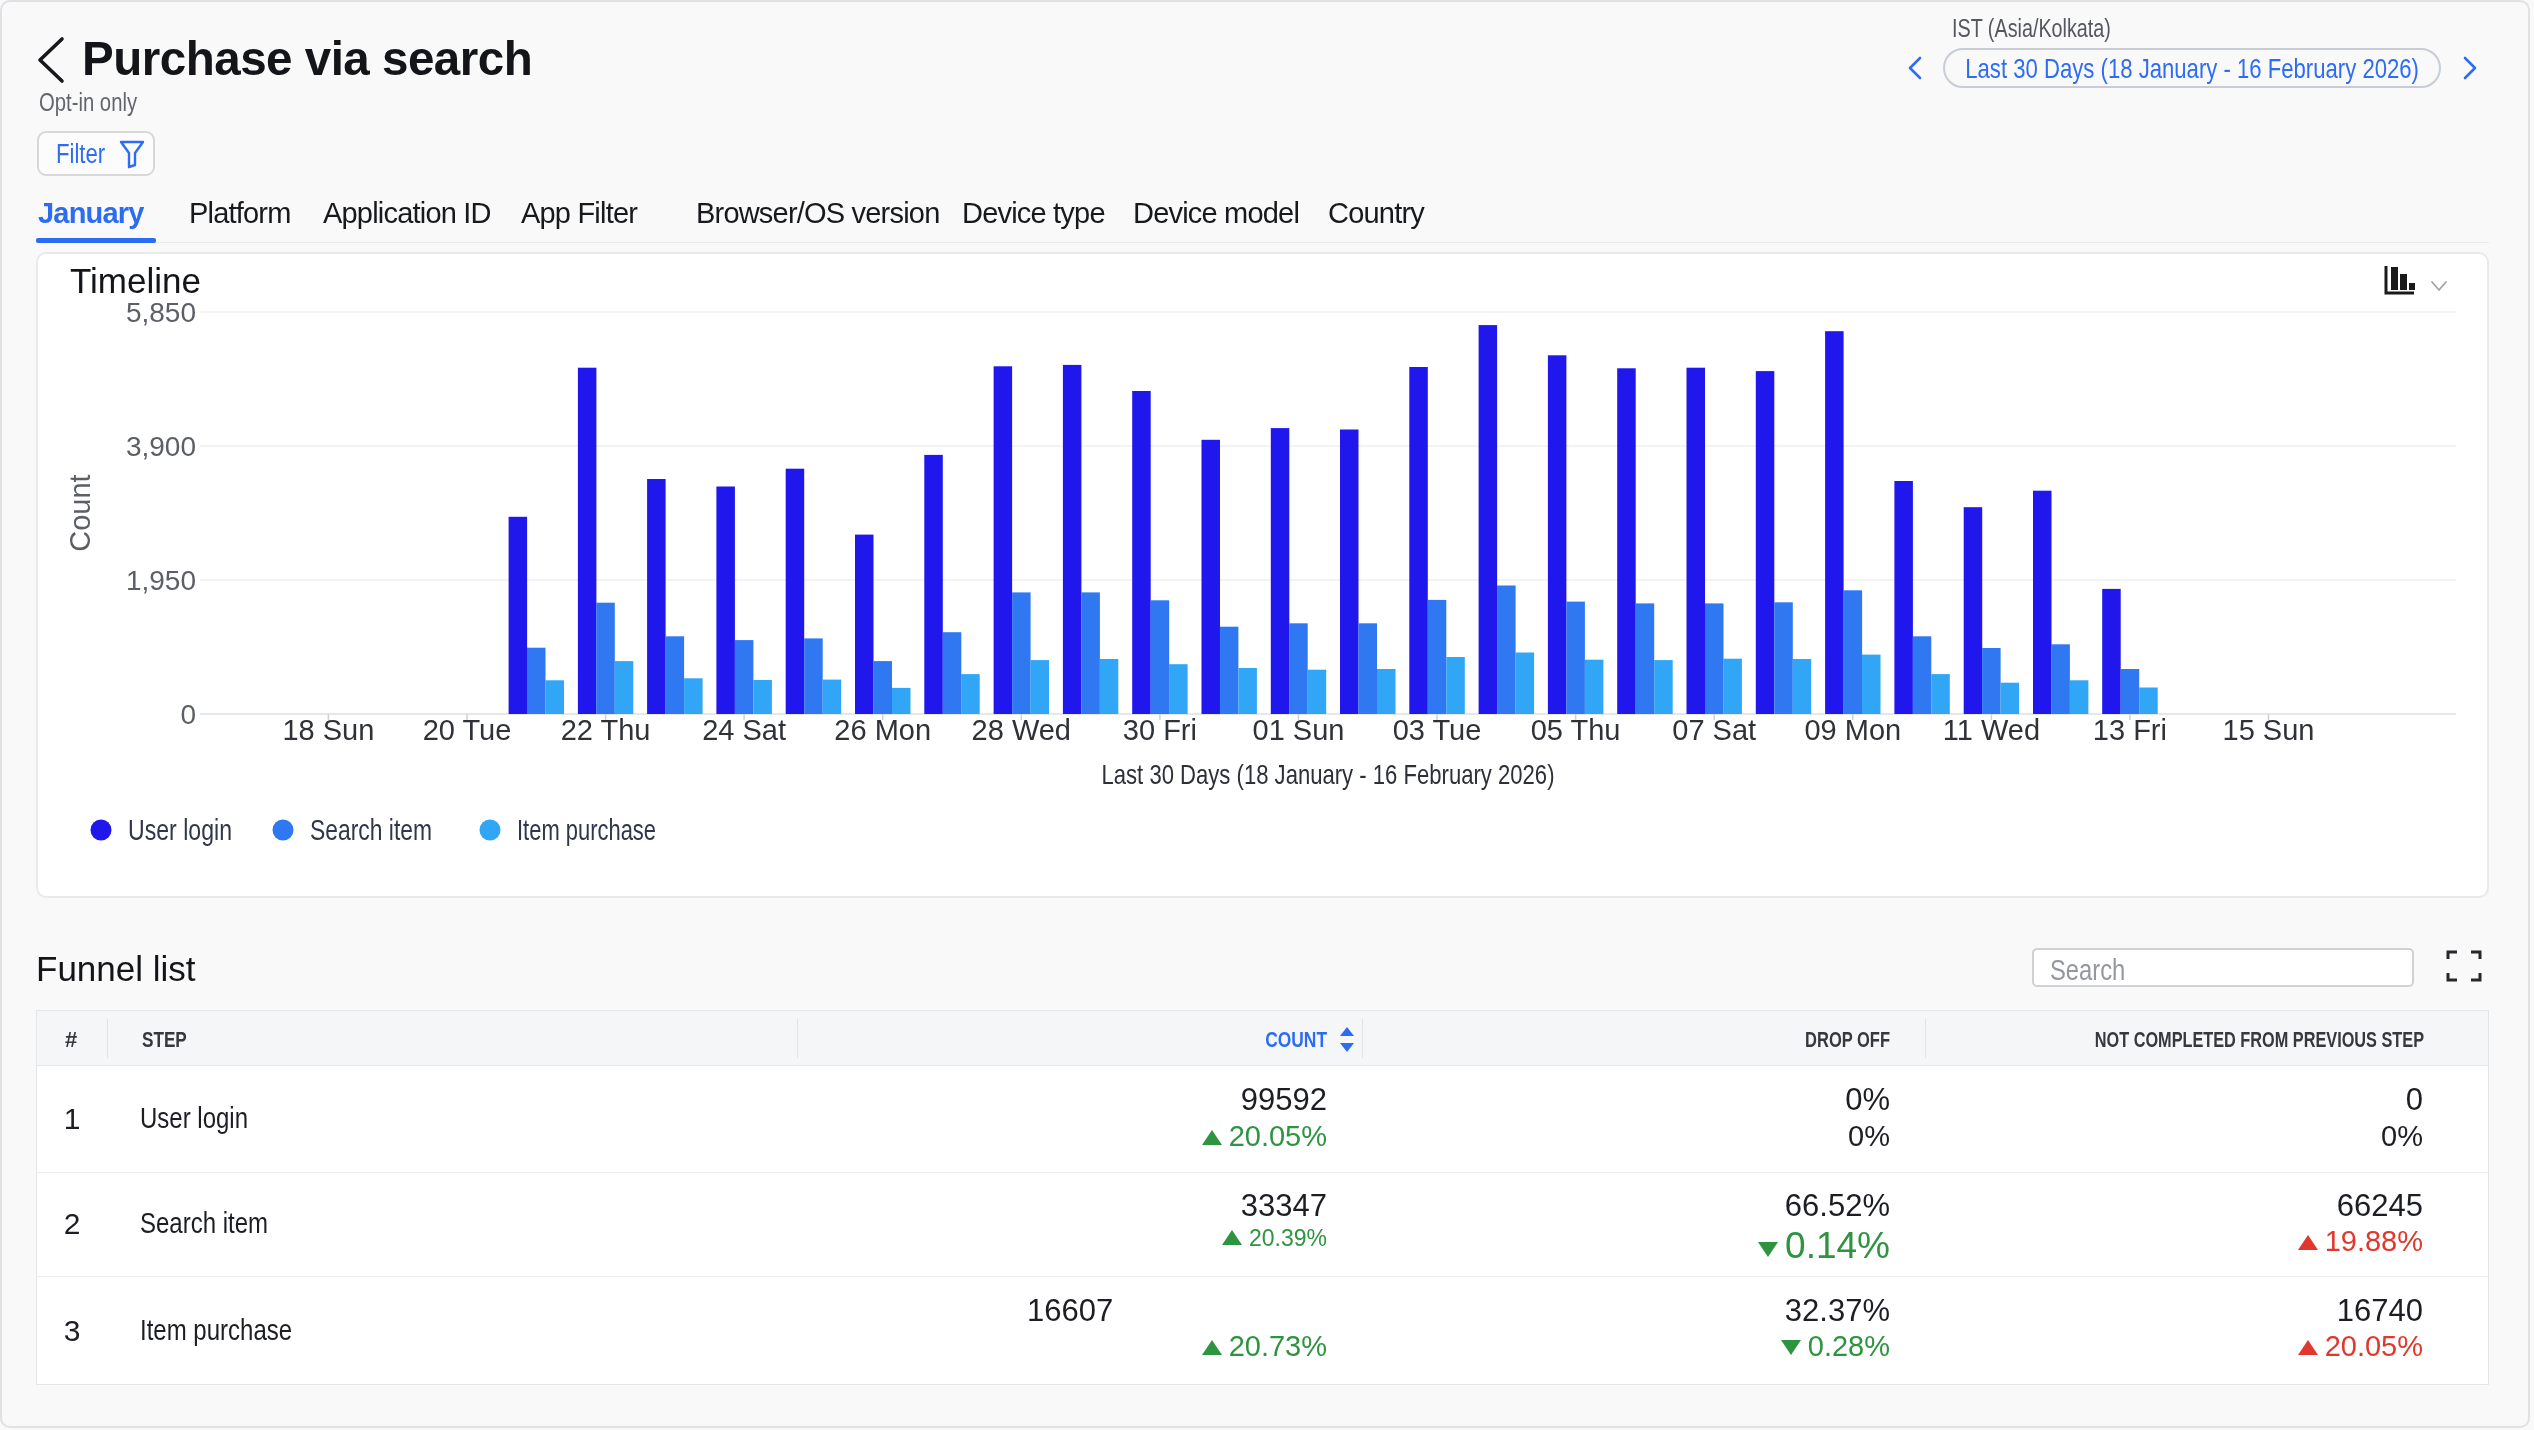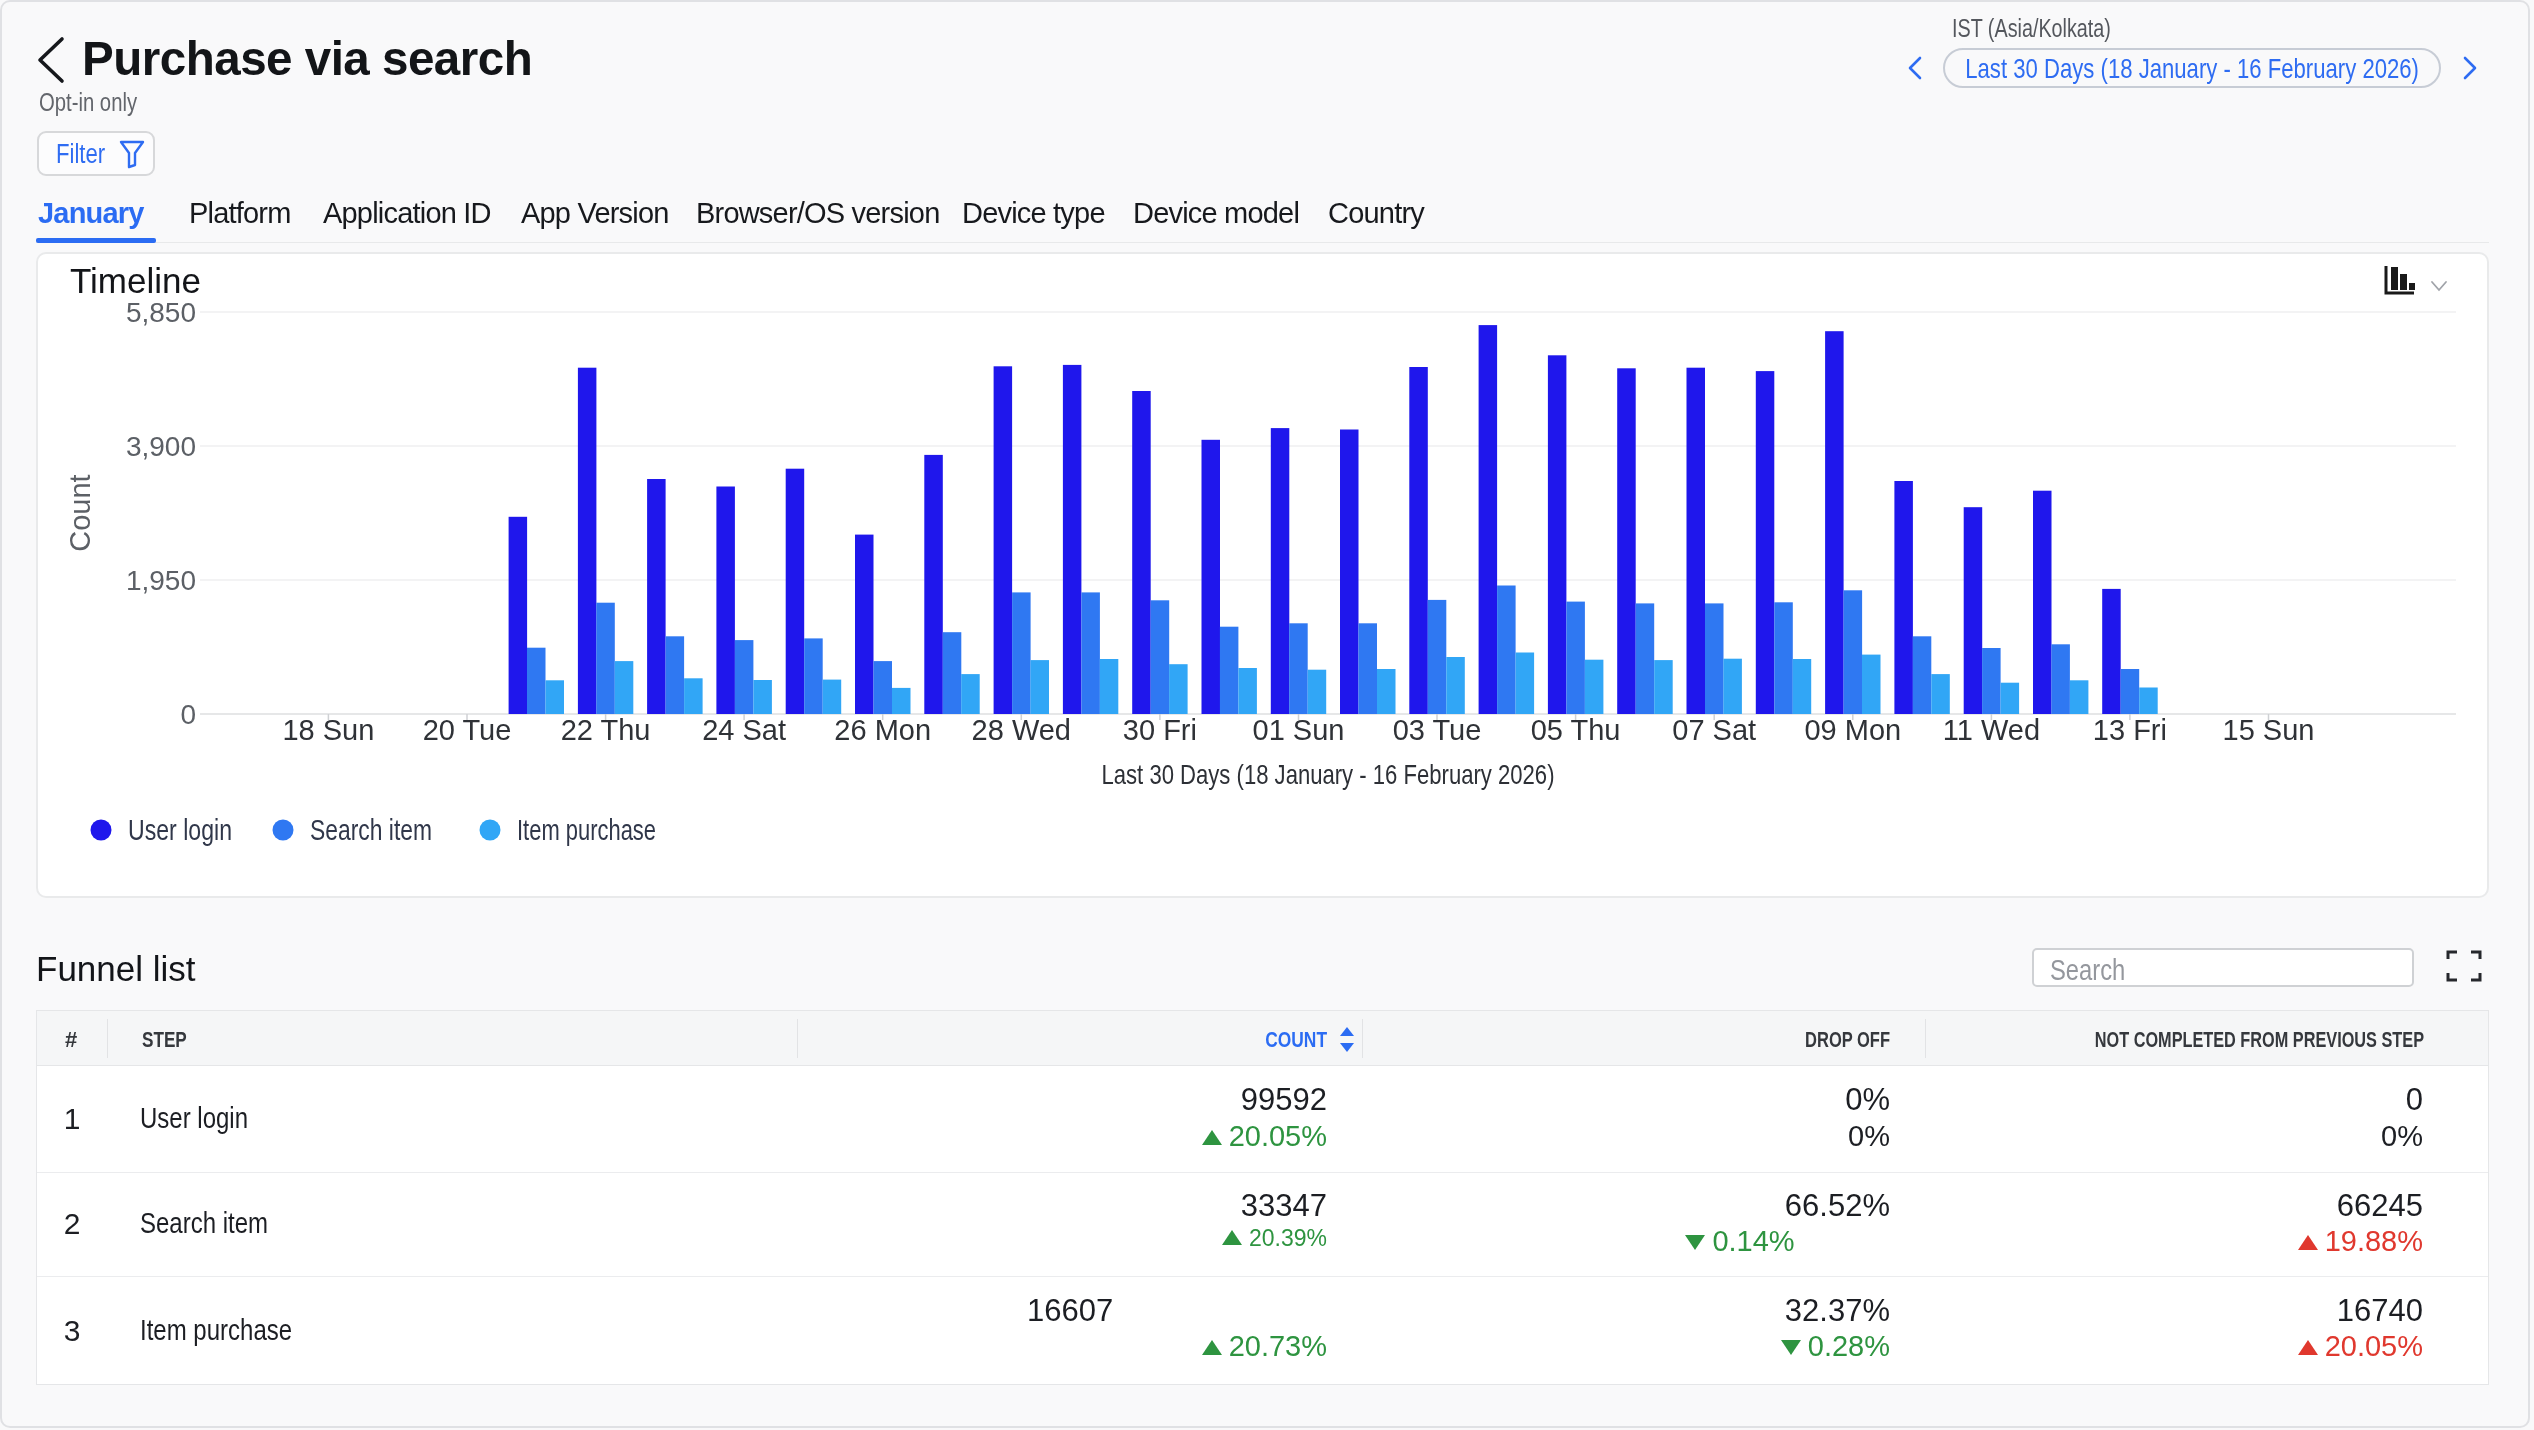--- a/index.html
+++ b/index.html
@@ -33,21 +33,21 @@
   <div class="abs" style="left:37px; top:131px; width:118px; height:45px; border:2px solid #d7d8da; border-radius:9px; background:#fcfcfd;"></div>
   <div class="abs" style="left:56px; top:139px; font-size:27px; color:#2e6cf2; transform:scaleX(0.82); transform-origin:left;">Filter</div>
   <svg class="abs" style="left:119px; top:140px;" width="28" height="29" viewBox="0 0 28 29">
     <path d="M2 2 H24 L16 13 V25 L10 27 V13 Z" fill="none" stroke="#2e6cf2" stroke-width="2.4" stroke-linejoin="round"></path>
   </svg>
 
   <div class="abs" style="left:0; top:197px; width:2534px; height:40px; font-size:29px; color:#17191d; letter-spacing:-0.8px;">
     <span class="abs" style="left:38px; color:#2b6cf3; font-weight:600;">January</span>
     <span class="abs" style="left:189px;">Platform</span>
     <span class="abs" style="left:323px;">Application ID</span>
-    <span class="abs" style="left:521px;">App Version</span>
+    <span class="abs" style="left:521px;">App Filter</span>
     <span class="abs" style="left:696px;">Browser/OS version</span>
     <span class="abs" style="left:962px;">Device type</span>
     <span class="abs" style="left:1133px;">Device model</span>
     <span class="abs" style="left:1328px;">Country</span>
   </div>
   <div class="abs" style="left:36px; top:242px; width:2453px; height:1px; background:#e8e9ea;"></div>
   <div class="abs" style="left:36px; top:238px; width:120px; height:5px; background:#2b6cf3; border-radius:2px;"></div>
 
   <div class="abs" style="left:36px; top:252px; width:2453px; height:646px; background:#ffffff; border:2px solid #e9eaeb; border-radius:10px;"></div>
   <div class="abs" style="left:70px; top:261px; font-size:35px; color:#131519;">Timeline</div>
@@ -225,21 +225,21 @@
   <div class="abs" style="left:1027px; top:1120px; width:300px; text-align:right; font-size:29px; color:#2e9440;"><span style="display:inline-block;width:0;height:0;border-left:10.5px solid transparent;border-right:10.5px solid transparent;border-bottom:15px solid #2e9440;margin-right:7px; position:relative; top:-1px;"></span>20.05%</div>
   <div class="abs" style="left:1590px; top:1082px; width:300px; text-align:right; font-size:31px; color:#1c1e23;">0%</div>
   <div class="abs" style="left:1590px; top:1120px; width:300px; text-align:right; font-size:29px; color:#1c1e23;">0%</div>
   <div class="abs" style="left:2123px; top:1082px; width:300px; text-align:right; font-size:31px; color:#1c1e23;">0</div>
   <div class="abs" style="left:2123px; top:1120px; width:300px; text-align:right; font-size:29px; color:#1c1e23;">0%</div>
   <div class="abs" style="left:52px; top:1207px; width:40px; text-align:center; font-size:30px; color:#1c1e23;">2</div>
   <div class="abs" style="left:140px; top:1206px; font-size:30px; color:#1c1e23; transform:scaleX(0.8); transform-origin:left; white-space:nowrap;">Search item</div>
   <div class="abs" style="left:1027px; top:1188px; width:300px; text-align:right; font-size:31px; color:#1c1e23;">33347</div>
   <div class="abs" style="left:1027px; top:1225px; width:300px; text-align:right; font-size:23px; color:#2e9440;"><span style="display:inline-block;width:0;height:0;border-left:10.5px solid transparent;border-right:10.5px solid transparent;border-bottom:15px solid #2e9440;margin-right:7px; position:relative; top:-1px;"></span>20.39%</div>
   <div class="abs" style="left:1590px; top:1188px; width:300px; text-align:right; font-size:31px; color:#1c1e23;">66.52%</div>
-  <div class="abs" style="left:1590px; top:1225px; width:300px; text-align:center; font-size:29px; color:#2e9440;"><span style="display:inline-block;width:0;height:0;border-left:10.5px solid transparent;border-right:10.5px solid transparent;border-top:15px solid #2e9440;margin-right:7px; position:relative; top:-1px;"></span>0.14%</div>
+  <div class="abs" style="left:1590px; top:1225px; width:300px; text-align:right; font-size:37px; color:#2e9440;"><span style="display:inline-block;width:0;height:0;border-left:10.5px solid transparent;border-right:10.5px solid transparent;border-top:15px solid #2e9440;margin-right:7px; position:relative; top:-1px;"></span>0.14%</div>
   <div class="abs" style="left:2123px; top:1188px; width:300px; text-align:right; font-size:31px; color:#1c1e23;">66245</div>
   <div class="abs" style="left:2123px; top:1225px; width:300px; text-align:right; font-size:29px; color:#e0382e;"><span style="display:inline-block;width:0;height:0;border-left:10.5px solid transparent;border-right:10.5px solid transparent;border-bottom:15px solid #e0382e;margin-right:7px; position:relative; top:-1px;"></span>19.88%</div>
   <div class="abs" style="left:52px; top:1314px; width:40px; text-align:center; font-size:30px; color:#1c1e23;">3</div>
   <div class="abs" style="left:140px; top:1313px; font-size:30px; color:#1c1e23; transform:scaleX(0.8); transform-origin:left; white-space:nowrap;">Item purchase</div>
   <div class="abs" style="left:1027px; top:1293px; width:300px; text-align:left; font-size:31px; color:#1c1e23;">16607</div>
   <div class="abs" style="left:1027px; top:1330px; width:300px; text-align:right; font-size:29px; color:#2e9440;"><span style="display:inline-block;width:0;height:0;border-left:10.5px solid transparent;border-right:10.5px solid transparent;border-bottom:15px solid #2e9440;margin-right:7px; position:relative; top:-1px;"></span>20.73%</div>
   <div class="abs" style="left:1590px; top:1293px; width:300px; text-align:right; font-size:31px; color:#1c1e23;">32.37%</div>
   <div class="abs" style="left:1590px; top:1330px; width:300px; text-align:right; font-size:29px; color:#2e9440;"><span style="display:inline-block;width:0;height:0;border-left:10.5px solid transparent;border-right:10.5px solid transparent;border-top:15px solid #2e9440;margin-right:7px; position:relative; top:-1px;"></span>0.28%</div>
   <div class="abs" style="left:2123px; top:1293px; width:300px; text-align:right; font-size:31px; color:#1c1e23;">16740</div>
   <div class="abs" style="left:2123px; top:1330px; width:300px; text-align:right; font-size:29px; color:#e0382e;"><span style="display:inline-block;width:0;height:0;border-left:10.5px solid transparent;border-right:10.5px solid transparent;border-bottom:15px solid #e0382e;margin-right:7px; position:relative; top:-1px;"></span>20.05%</div>

